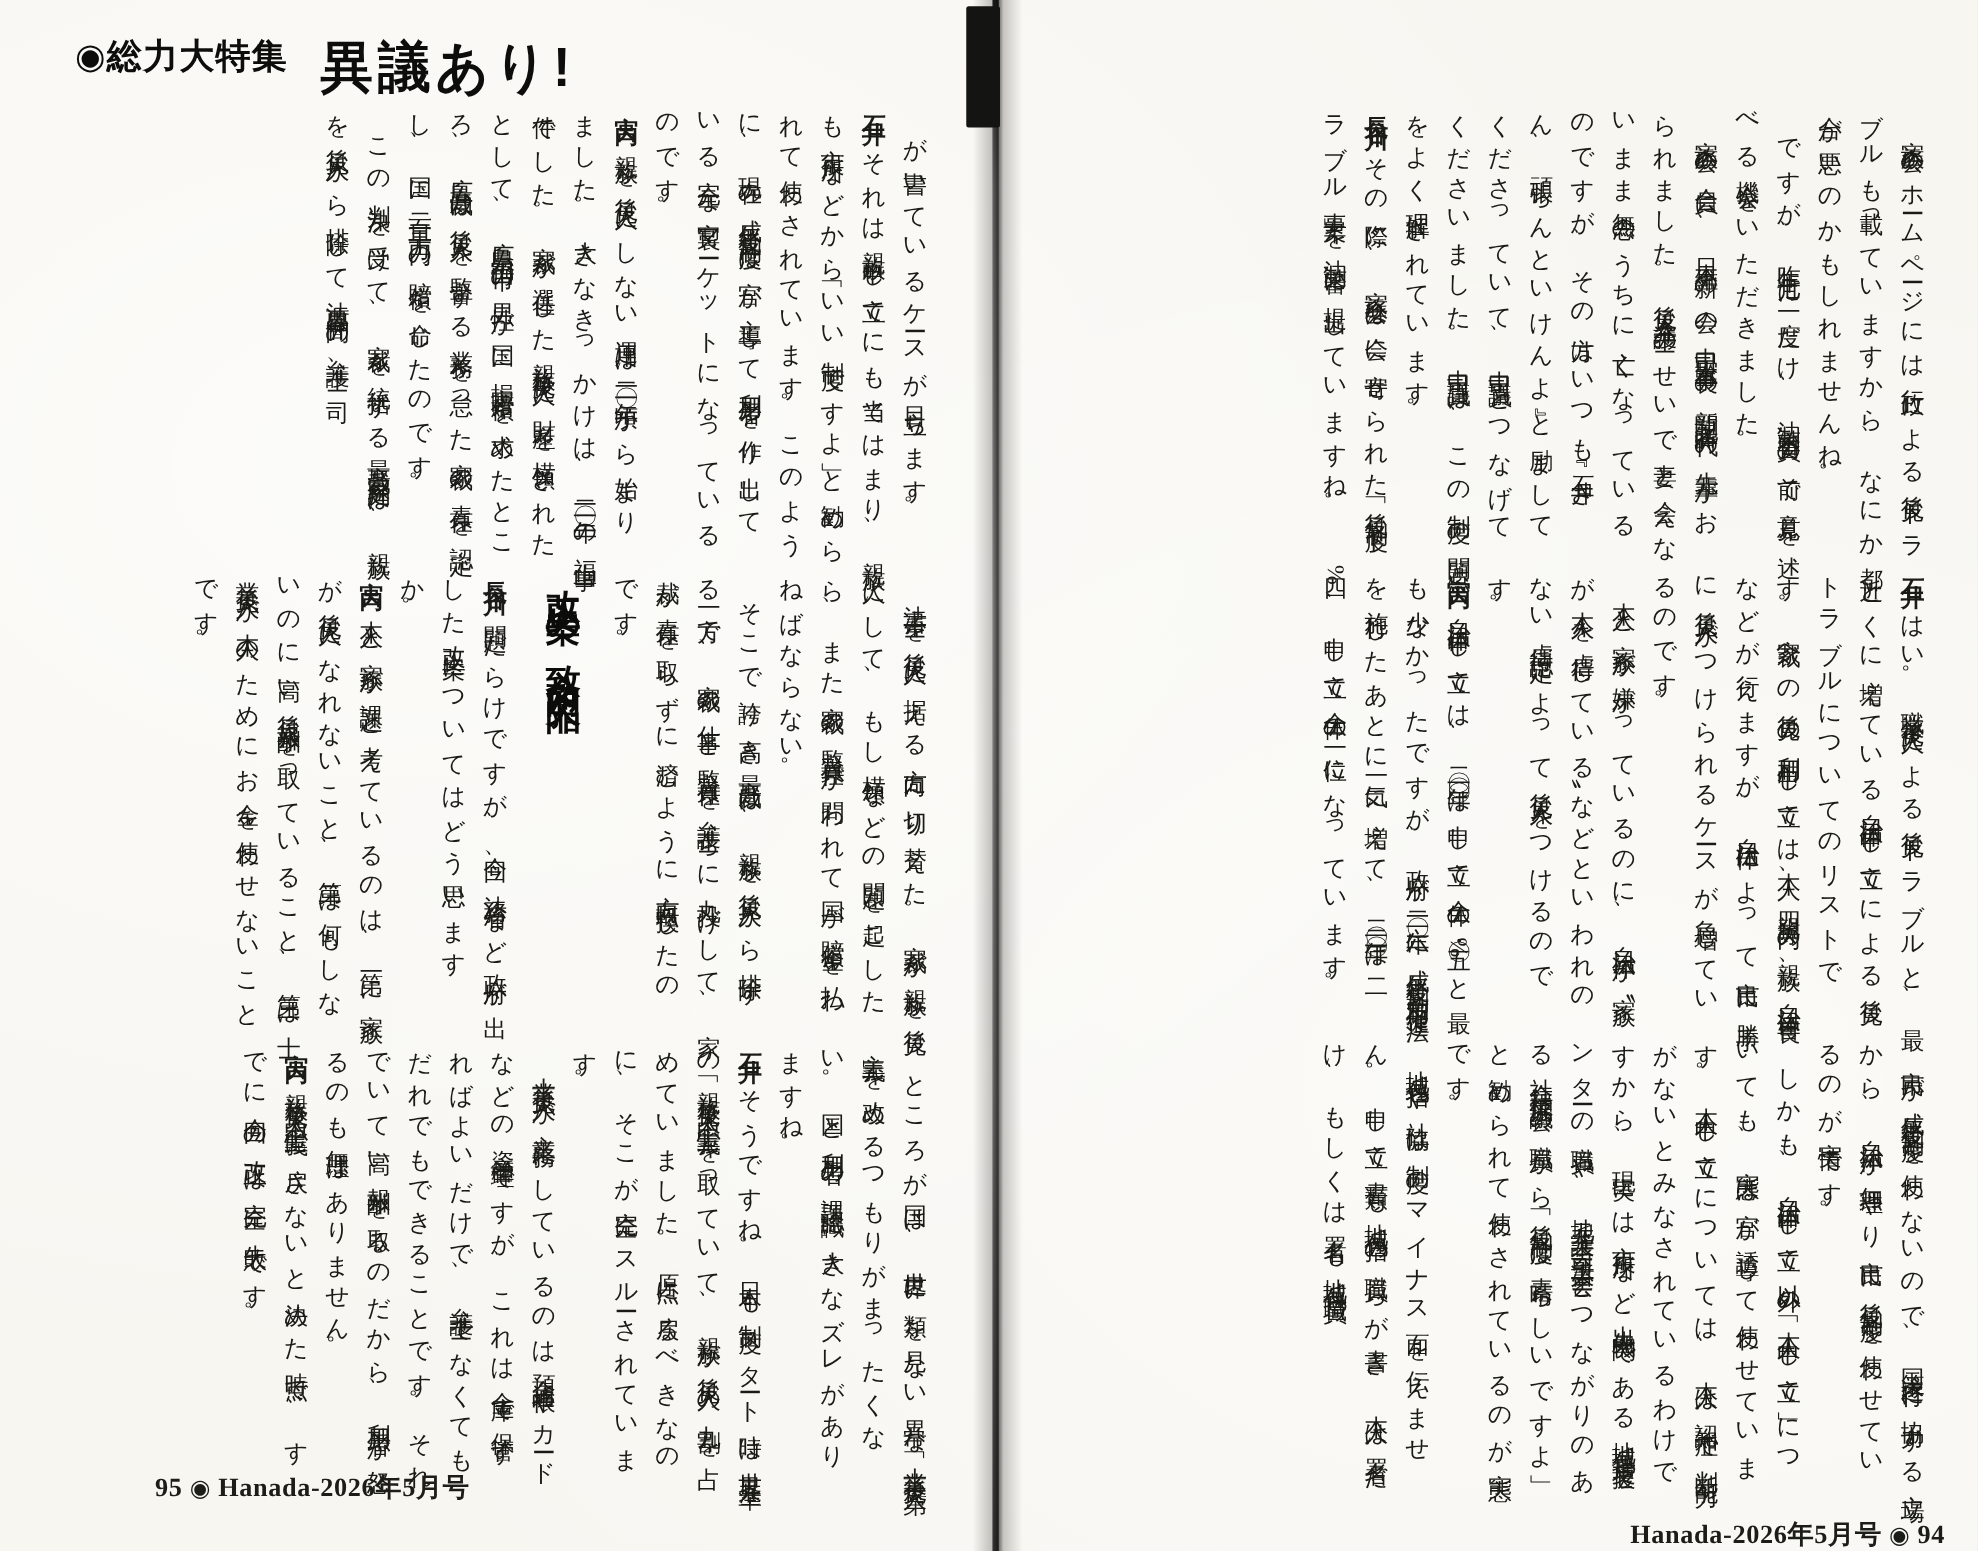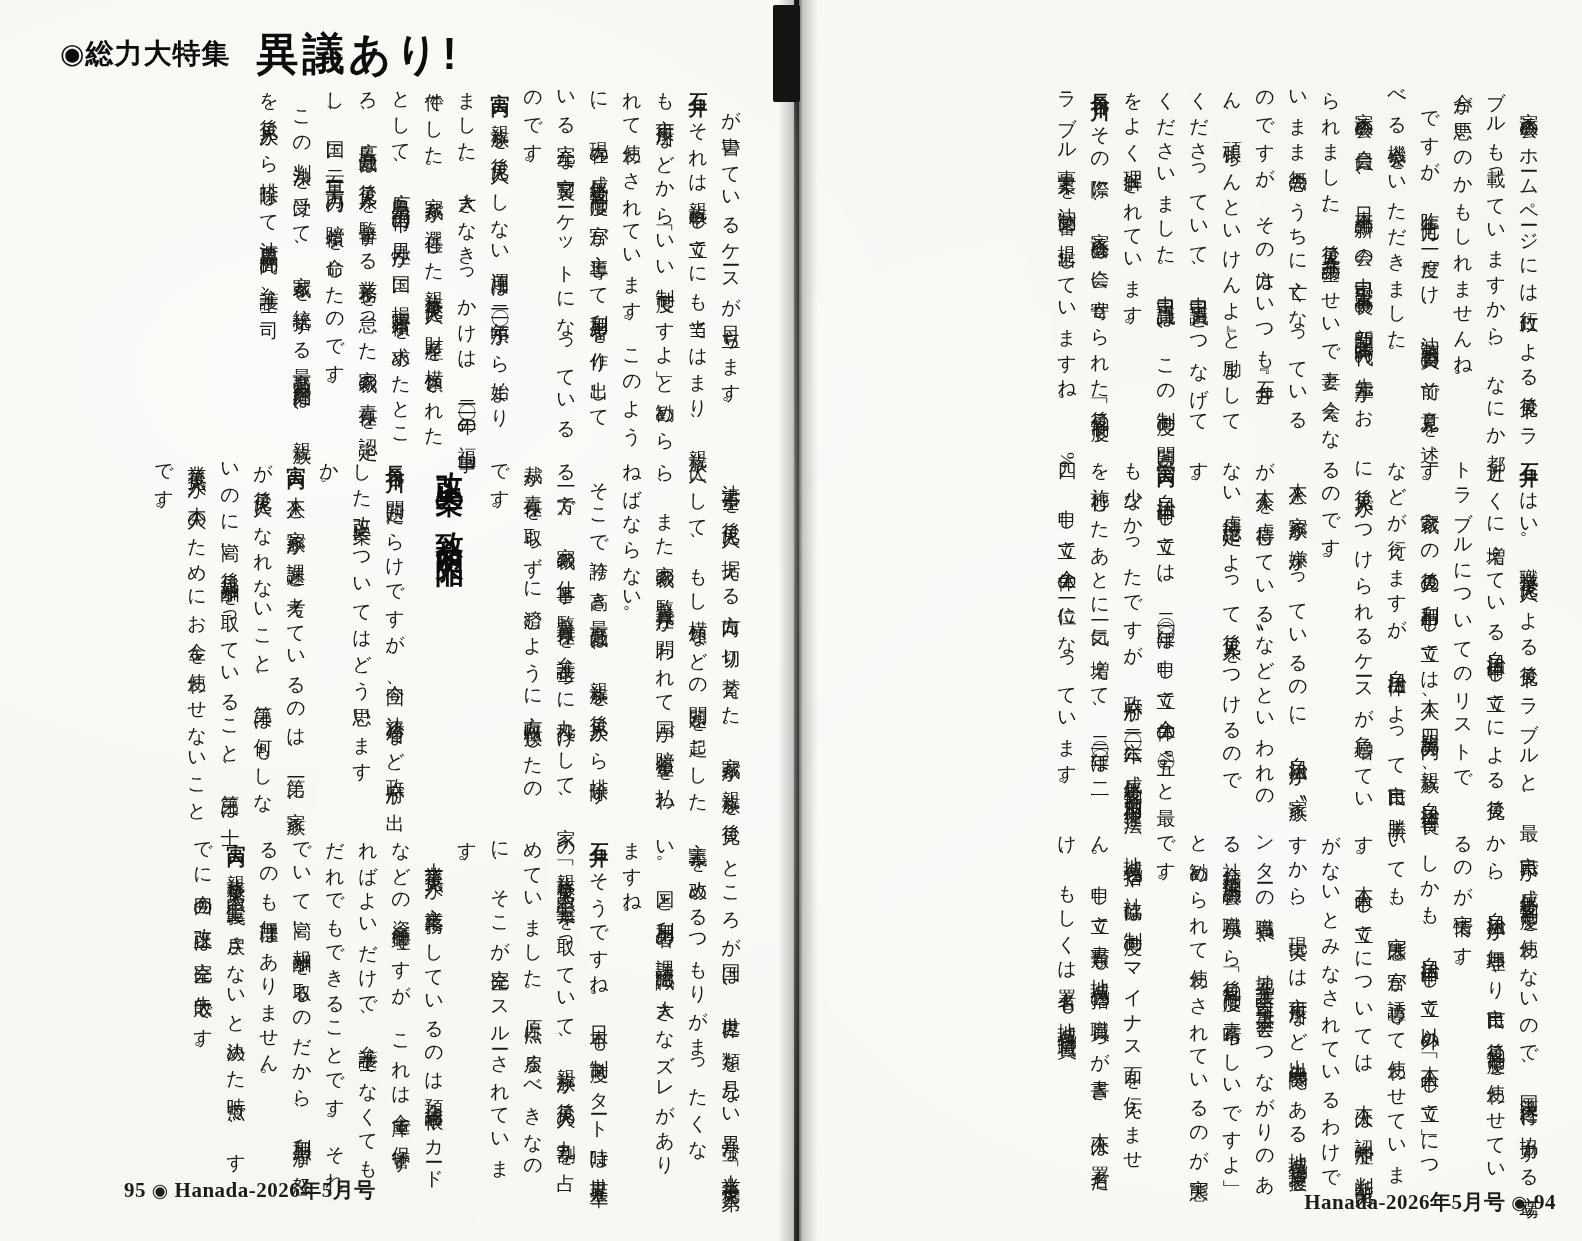--- a/index.html
+++ b/index.html
@@ -26,21 +26,21 @@
     position:absolute;left:794px;top:0;width:5px;height:1241px;
     background:linear-gradient(180deg, rgba(10,10,10,.9) 0%, rgba(10,10,10,.45) 12%,
       rgba(10,10,10,.25) 40%, rgba(10,10,10,.4) 70%, rgba(10,10,10,.75) 100%);
   }
   .gutter-top-bar{
     position:absolute;left:773px;top:5px;width:27px;height:97px;
     background:#141412;border-radius:2px;
   }
   
   .feature-header{
-    position:absolute;left:60px;top:26px;display:flex;align-items:center;gap:26px;
+    position:absolute;left:60px;top:26px;display:flex;align-items:flex-start;gap:26px;
     font-family:"Liberation Sans","DejaVu Sans",sans-serif;color:#0d0d0b;
   }
   .series-label{font-size:28px;font-weight:900;letter-spacing:1px;}
   .issue-title{font-size:42px;font-weight:900;letter-spacing:4px;transform:scaleY(1.05);}
   
   .band{
     position:absolute;
     writing-mode:vertical-rl;
     -webkit-writing-mode:vertical-rl;
     font-size:19px;line-height:33px;letter-spacing:4px;
@@ -61,21 +61,21 @@
   #rp-band3{left:886px;top:822px;width:660px;height:368px;}
   #lp-band1{left:88px;top:78px;width:660px;height:368px;}
   #lp-band2{left:88px;top:450px;width:660px;height:368px;}
   #lp-band3{left:88px;top:828px;width:660px;height:360px;}
   
   .footer{
     position:absolute;font-size:21px;font-weight:600;color:#1c1c18;
     letter-spacing:.5px;white-space:nowrap;margin-left:44px;
   }
   #footer-left{left:80px;top:1176px;}
-  #footer-right{right:26px;top:1188px;text-align:center;}
+  #footer-right{right:26px;top:1213px;text-align:center;}
   .folio-mark{font-size:19px;}
 </style>
 </head>
 <body>
 
 <div id="canvas">
 
   <div class="gutter"></div>
   <div class="gutter-core"></div>
   <div class="gutter-top-bar"></div>

